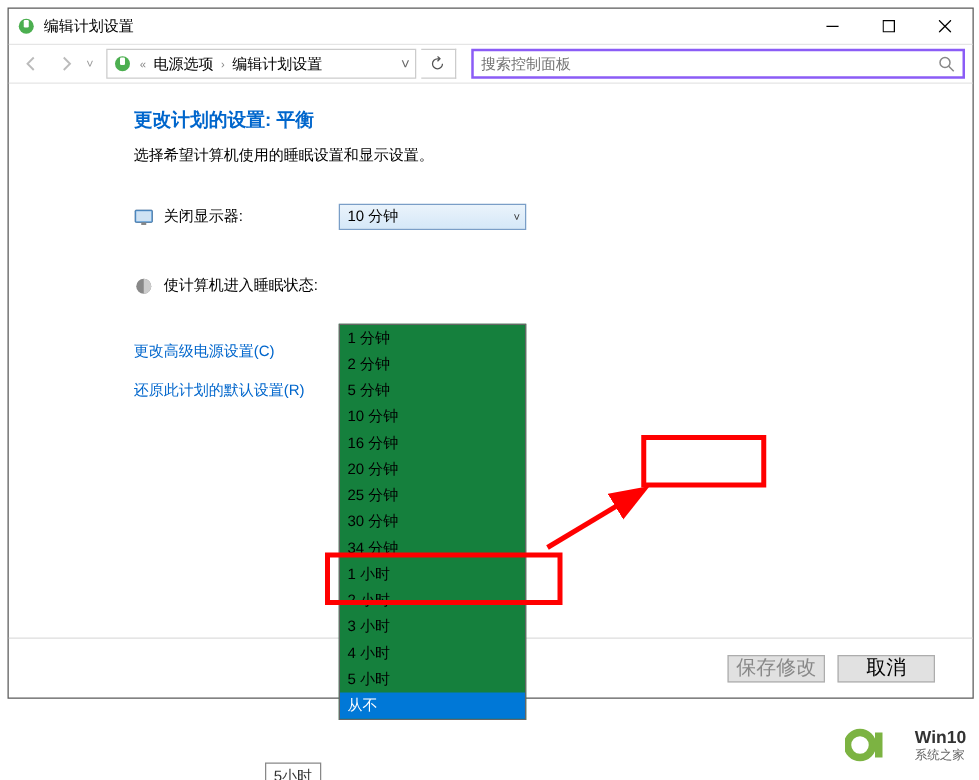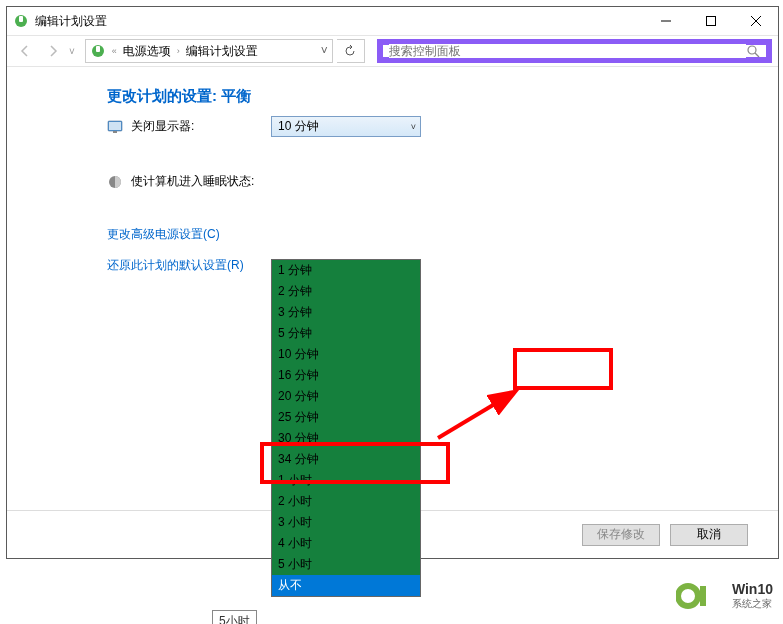--- a/index.html
+++ b/index.html
@@ -20,21 +20,21 @@
     .chevron-small { color: #999; font-size: 10px; }
     
     .address-bar { flex: 0 0 248px; height: 24px; border: 1px solid #ccc; display: flex; align-items: center; padding: 0 4px; gap: 6px; font-size: 12px; margin-left: 6px; }
     .address-bar .folder-icon { width: 16px; height: 16px; }
     .address-bar .crumb { cursor: pointer; }
     .address-bar .sep { color: #888; font-size: 9px; }
     .address-bar .drop { margin-left: auto; color: #666; cursor: pointer; }
     
     .refresh-btn { width: 28px; height: 24px; border: 1px solid #ccc; border-left: none; display: flex; align-items: center; justify-content: center; cursor: pointer; }
     
-    .search-box { flex: 1; height: 24px; border: 6px solid #8b5cf6; margin-left: 8px; display: flex; align-items: center; padding: 0 6px; }
+    .search-box { flex: 1; height: 24px; border: 2px solid #8b5cf6; margin-left: 8px; display: flex; align-items: center; padding: 0 6px; }
     .search-box input { border: none; outline: none; flex: 1; font-size: 12px; color: #999; }
     .search-icon { color: #888; }
     
     .content { padding: 20px 40px 20px 100px; position: relative; height: calc(100% - 60px - 48px); }
     .page-title { color: #0066cc; font-size: 15px; margin-bottom: 10px; }
     .page-desc { font-size: 12px; margin-bottom: 30px; }
     
     .setting-row { display: flex; align-items: center; margin-bottom: 36px; }
     .setting-icon { width: 16px; height: 16px; margin-right: 8px; }
     .setting-label { font-size: 12px; width: 140px; }
@@ -42,21 +42,21 @@
     .dropdown { width: 150px; height: 21px; border: 1px solid #7a9ec7; background: linear-gradient(#eaf3fb, #d5e8f8); display: flex; align-items: center; padding: 0 4px 0 6px; font-size: 12px; cursor: pointer; position: relative; }
     .dropdown .drop-arrow { margin-left: auto; color: #333; font-size: 9px; }
     
     .dropdown-list { position: absolute; left: 264px; top: 192px; width: 150px; border: 1px solid #666; background: #15803d; font-size: 12px; z-index: 10; }
     .dropdown-list .opt { padding: 2px 6px; cursor: pointer; }
     .dropdown-list .opt.highlighted { background: #0078d7; color: #fff; }
     
     .link { color: #0066cc; font-size: 12px; cursor: pointer; display: block; margin-bottom: 14px; }
     
     .button-bar { position: absolute; bottom: 0; left: 0; right: 0; height: 48px; border-top: 1px solid #ddd; display: flex; align-items: center; justify-content: flex-end; padding-right: 30px; gap: 10px; }
-    .btn { width: 78px; height: 22px; border: 1px solid #adadad; background: #e1e1e1; font-size: 12px; cursor: pointer; display: flex; align-items: center; justify-content: center; }
+    .btn { width: 78px; height: 22px; border: 1px solid #adadad; background: #e1e1e1; font-size: 16px; cursor: pointer; display: flex; align-items: center; justify-content: center; }
     .btn.disabled { color: #888; }
     
     .annotation-box-1 { position: absolute; left: 260px; top: 442px; width: 190px; height: 42px; border: 4px solid #ff0000; z-index: 20; pointer-events: none; }
     .annotation-box-2 { position: absolute; left: 513px; top: 348px; width: 100px; height: 42px; border: 4px solid #ff0000; z-index: 20; pointer-events: none; }
     .annotation-arrow { position: absolute; left: 433px; top: 383px; z-index: 20; pointer-events: none; }
     
     .watermark { position: absolute; right: 10px; bottom: 10px; display: flex; align-items: center; gap: 20px; }
     .watermark-logo { width: 36px; height: 36px; }
     .watermark-text { font-family: "Segoe UI", sans-serif; }
     .watermark-text .wm-top { font-size: 14px; font-weight: bold; color: #333; }
@@ -130,20 +130,21 @@
       <input type="text" placeholder="搜索控制面板" style="">
       <svg class="search-icon" width="14" height="14" viewBox="0 0 14 14">
         <circle cx="6" cy="6" r="4" fill="none" stroke="#888" stroke-width="1.2"></circle>
         <line x1="9" y1="9" x2="13" y2="13" stroke="#888" stroke-width="1.2"></line>
       </svg>
     </div>
   </div>
 
   <div class="content">
     <h1 class="page-title">更改计划的设置: 平衡</h1>
+    <p class="page-desc">选择希望计算机使用的睡眠设置和显示设置。</p>
 
     <div class="setting-row">
       <svg class="setting-icon" viewBox="0 0 16 16">
         <rect x="1" y="2" width="14" height="10" rx="1" fill="#5b9bd5" stroke="#2e5b8a" stroke-width="0.5"></rect>
         <rect x="2" y="3" width="12" height="8" fill="#cfe2f3"></rect>
         <rect x="6" y="12" width="4" height="2" fill="#888"></rect>
       </svg>
       <span class="setting-label">关闭显示器:</span>
       <div class="dropdown">
         <span>10 分钟</span>
@@ -158,21 +159,20 @@
       </svg>
       <span class="setting-label">使计算机进入睡眠状态:</span>
     </div>
 
     <a class="link">更改高级电源设置(C)</a>
     <a class="link">还原此计划的默认设置(R)</a>
 
     <div class="dropdown-list" id="opts-list">
         <div class="opt">1 分钟</div>
         <div class="opt">2 分钟</div>
-        <div class="opt">3 分钟</div>
         <div class="opt">5 分钟</div>
         <div class="opt">10 分钟</div>
         <div class="opt">16 分钟</div>
         <div class="opt">20 分钟</div>
         <div class="opt">25 分钟</div>
         <div class="opt">30 分钟</div>
         <div class="opt">34 分钟</div>
         <div class="opt">1 小时</div>
         <div class="opt">2 小时</div>
         <div class="opt">3 小时</div>

